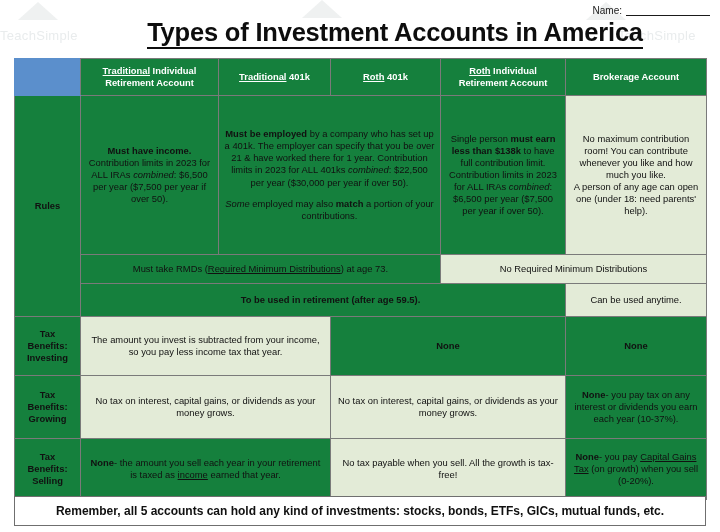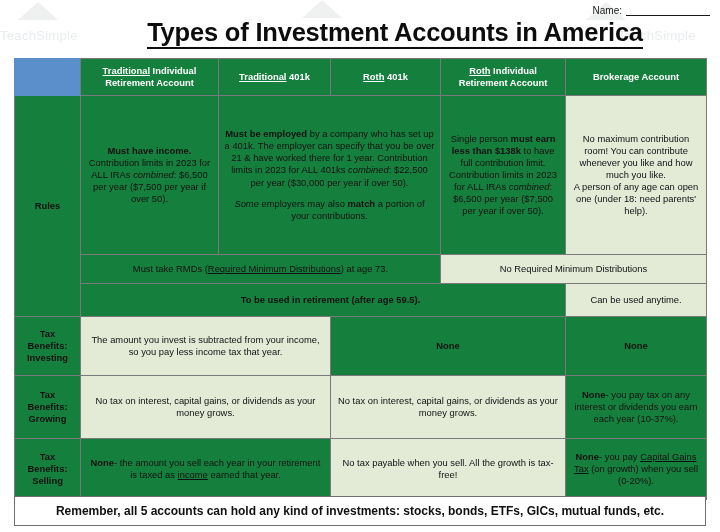--- a/index.html
+++ b/index.html
@@ -199,21 +199,21 @@
   </tr>
 
   <tr>
     <td class="rowlabel" rowspan="3">Rules</td>
     <td class="pad-rules" style="height:152px;">
       <span class="b">Must have income.</span><span> Contribution limits in 2023 for ALL IRAs </span><span class="i">combined</span><span>: $6,500 per year ($7,500 per year if over 50).</span>
     </td>
     <td class="pad-rules" colspan="2">
       <div><span class="b">Must be employed</span><span> by a company who has set up a 401k. The employer can specify that you be over 21 &amp; have worked there for 1 year. Contribution limits in 2023 for ALL 401ks </span><span class="i">combined</span><span>: $22,500 per year ($30,000 per year if over 50).</span></div>
       <div style="height:9px;"></div>
-      <div><span class="i">Some</span><span> employers may also </span><span class="b">match</span><span> a portion of your contributions.</span></div>
+      <div><span class="i">Some</span><span> employed may also </span><span class="b">match</span><span> a portion of your contributions.</span></div>
     </td>
     <td class="cell-left pad-rules">
       <span>Single person </span><span class="b">must earn less than $138k</span><span> to have full contribution limit. Contribution limits in 2023 for ALL IRAs </span><span class="i">combined</span><span>: $6,500 per year ($7,500 per year if over 50).</span>
     </td>
     <td class="cell-left pad-rules green">
       <div>No maximum contribution room! You can contribute whenever you like and how much you like.</div>
       <div>A person of any age can open one (under 18: need parents' help).</div>
     </td>
   </tr>
 

